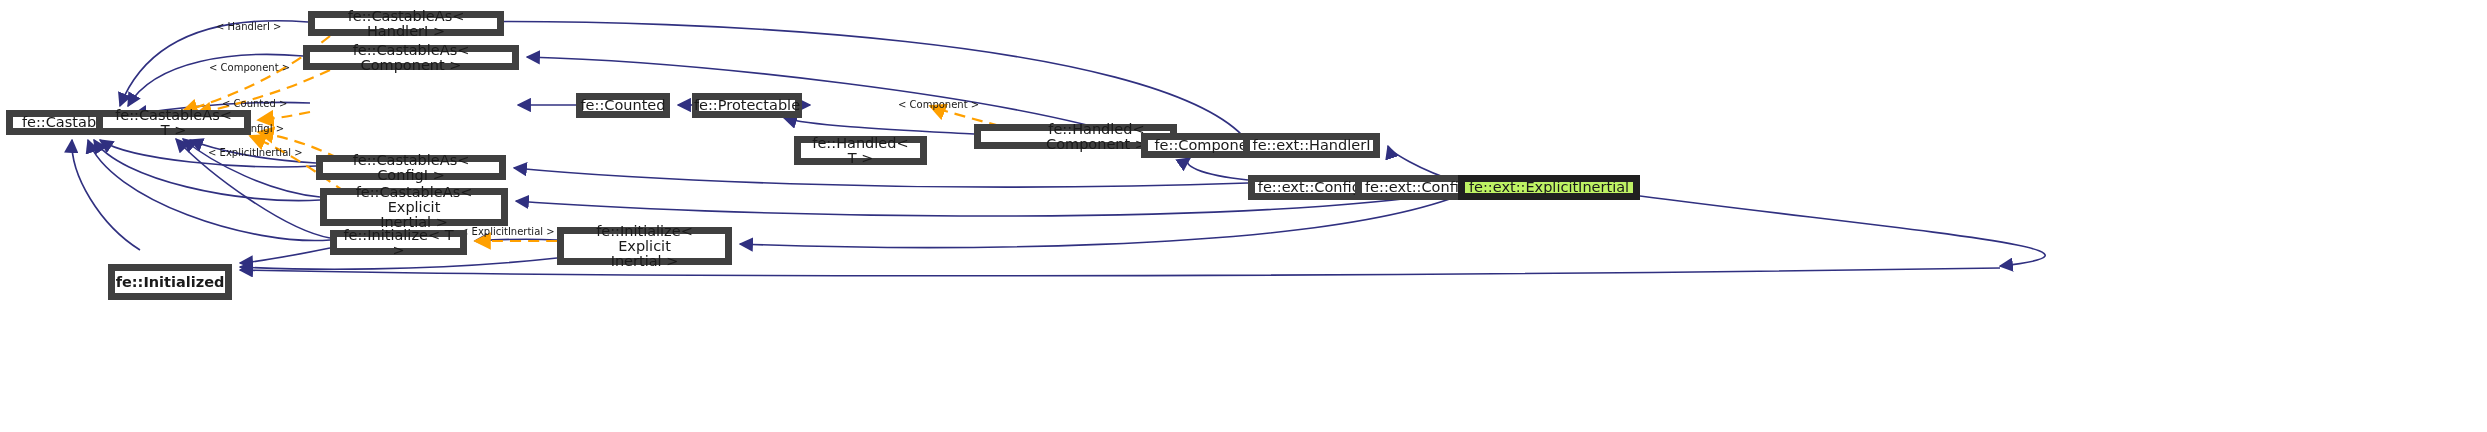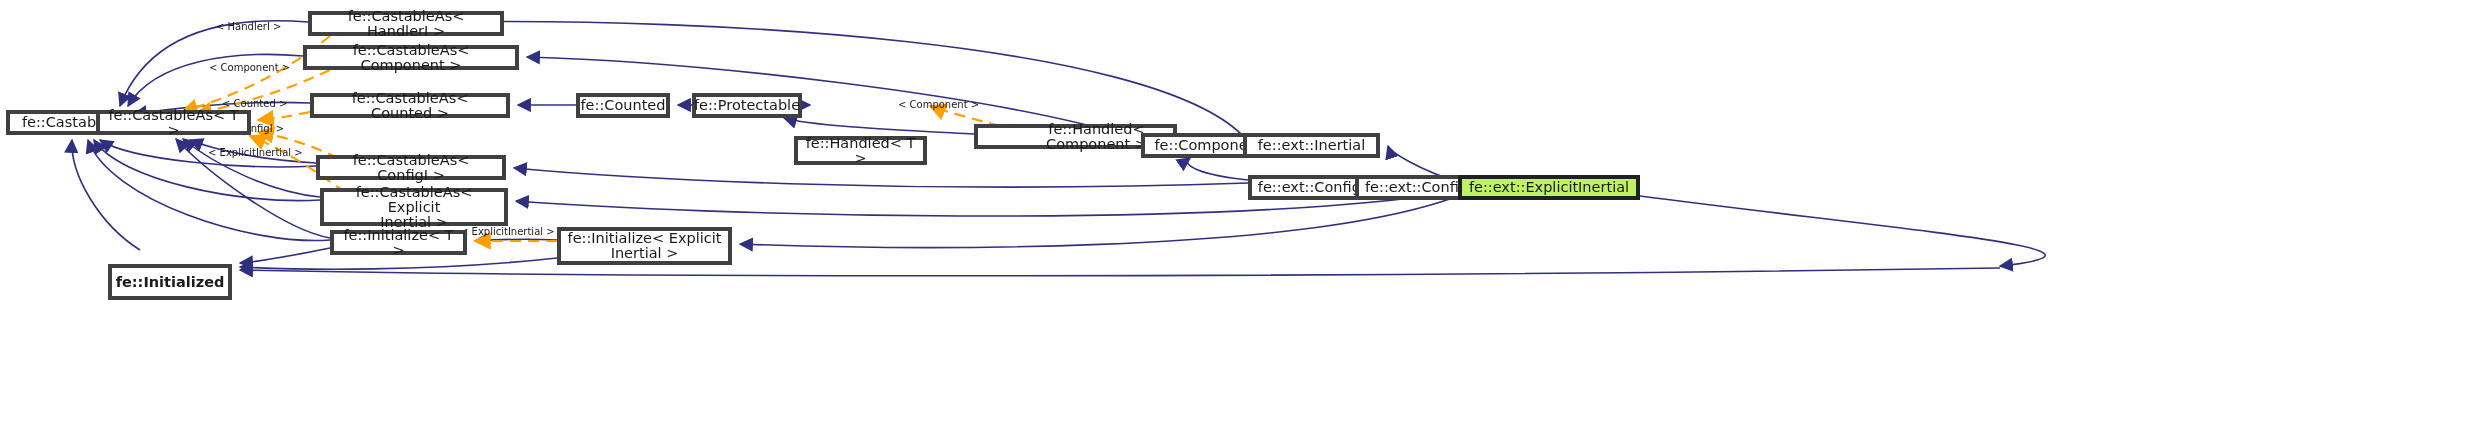--- a/index.html
+++ b/index.html
@@ -18,21 +18,21 @@
   svg.edges {
     position: absolute;
     left: 0;
     top: 0;
     width: 2487px;
     height: 432px;
   }
   .node {
     position: absolute;
     box-sizing: border-box;
-    border: 4px solid #404040;
+    border: 7px solid #404040;
     background: #ffffff;
     color: #1a1a1a;
     font-size: 14.5px;
     line-height: 15px;
     text-align: center;
     display: flex;
     align-items: center;
     justify-content: center;
     padding: 0 6px;
     white-space: pre-line;
@@ -147,32 +147,31 @@
       <path d="M1000,126 C970,118 940,110 930,106"></path>
 
       <path d="M557,241 C530,241 500,241 475,241"></path>
     </g>
   </svg>
 
   <div class="node" style="left:6px;top:110px;width:119px;height:25px;"><span>fe::Castable</span></div>
   <div class="node" style="left:96px;top:110px;width:155px;height:25px;"><span>fe::CastableAs&lt; T &gt;</span></div>
   <div class="node" style="left:308px;top:11px;width:196px;height:25px;"><span>fe::CastableAs&lt; HandlerI &gt;</span></div>
   <div class="node" style="left:303px;top:45px;width:216px;height:25px;"><span>fe::CastableAs&lt; Component &gt;</span></div>
-  <div class="node" style="left:310px;top:93px;width:200px;height:25px;"><span>fe::CastableAs&lt; Counted &gt;</span></div>
   <div class="node" style="left:316px;top:155px;width:190px;height:25px;"><span>fe::CastableAs&lt; ConfigI &gt;</span></div>
   <div class="node" style="left:320px;top:188px;width:188px;height:38px;"><span>fe::CastableAs&lt; Explicit
 Inertial &gt;</span></div>
   <div class="node" style="left:330px;top:230px;width:137px;height:25px;"><span>fe::Initialize&lt; T &gt;</span></div>
   <div class="node" style="left:108px;top:264px;width:124px;height:36px;font-weight:bold;"><span>fe::Initialized</span></div>
   <div class="node" style="left:576px;top:93px;width:94px;height:25px;"><span>fe::Counted</span></div>
   <div class="node" style="left:692px;top:93px;width:110px;height:25px;"><span>fe::Protectable</span></div>
   <div class="node" style="left:794px;top:93px;width:133px;height:29px;margin-top:43px;"><span>fe::Handled&lt; T &gt;</span></div>
   <div class="node" style="left:974px;top:124px;width:203px;height:25px;padding-left:48px;"><span>fe::Handled&lt; Component &gt;</span></div>
   <div class="node" style="left:1141px;top:133px;width:135px;height:25px;"><span>fe::Component</span></div>
-  <div class="node" style="left:1243px;top:133px;width:137px;height:25px;"><span>fe::ext::Inertial</span></div>
+  <div class="node" style="left:1243px;top:133px;width:137px;height:25px;"><span>fe::ext::HandlerI</span></div>
   <div class="node" style="left:1248px;top:175px;width:127px;height:25px;"><span>fe::ext::ConfigI</span></div>
   <div class="node" style="left:1355px;top:175px;width:123px;height:25px;"><span>fe::ext::Config</span></div>
   <div class="node highlight" style="left:1458px;top:175px;width:182px;height:25px;"><span>fe::ext::ExplicitInertial</span></div>
   <div class="node" style="left:557px;top:227px;width:175px;height:38px;"><span>fe::Initialize&lt; Explicit
 Inertial &gt;</span></div>
 
   <div class="edge-label" style="left:216px;top:21px;"><span>&lt; HandlerI &gt;</span></div>
   <div class="edge-label" style="left:209px;top:62px;"><span>&lt; Component &gt;</span></div>
   <div class="edge-label" style="left:222px;top:98px;"><span>&lt; Counted &gt;</span></div>
   <div class="edge-label" style="left:226px;top:123px;"><span>&lt; ConfigI &gt;</span></div>

